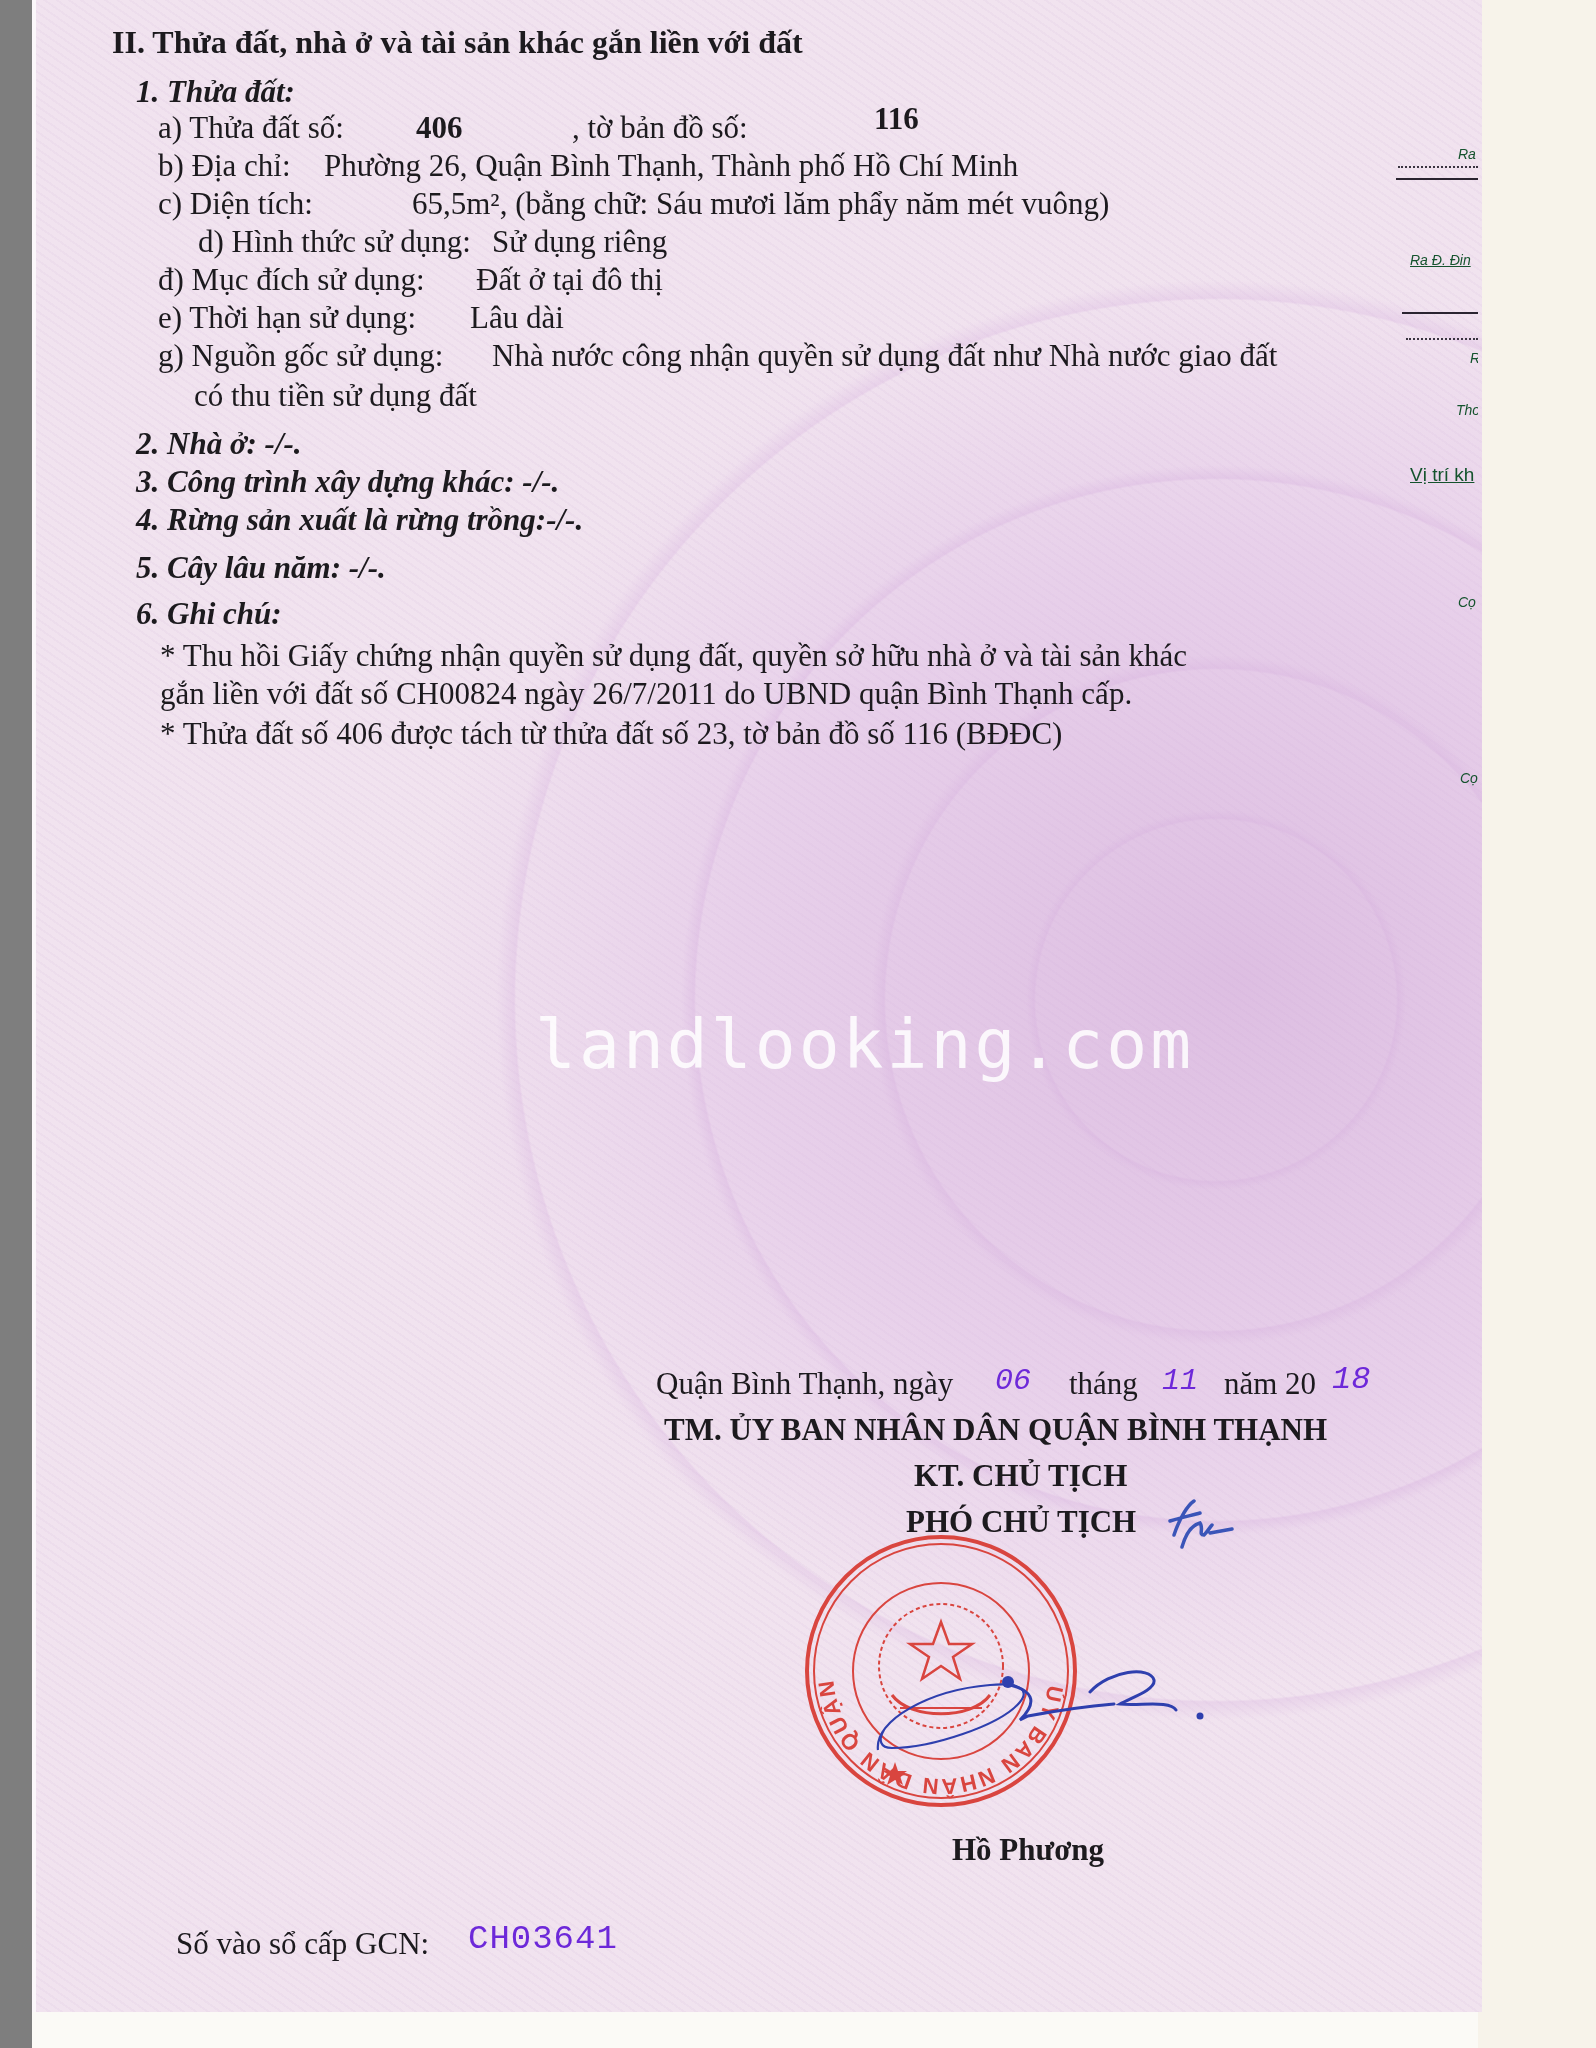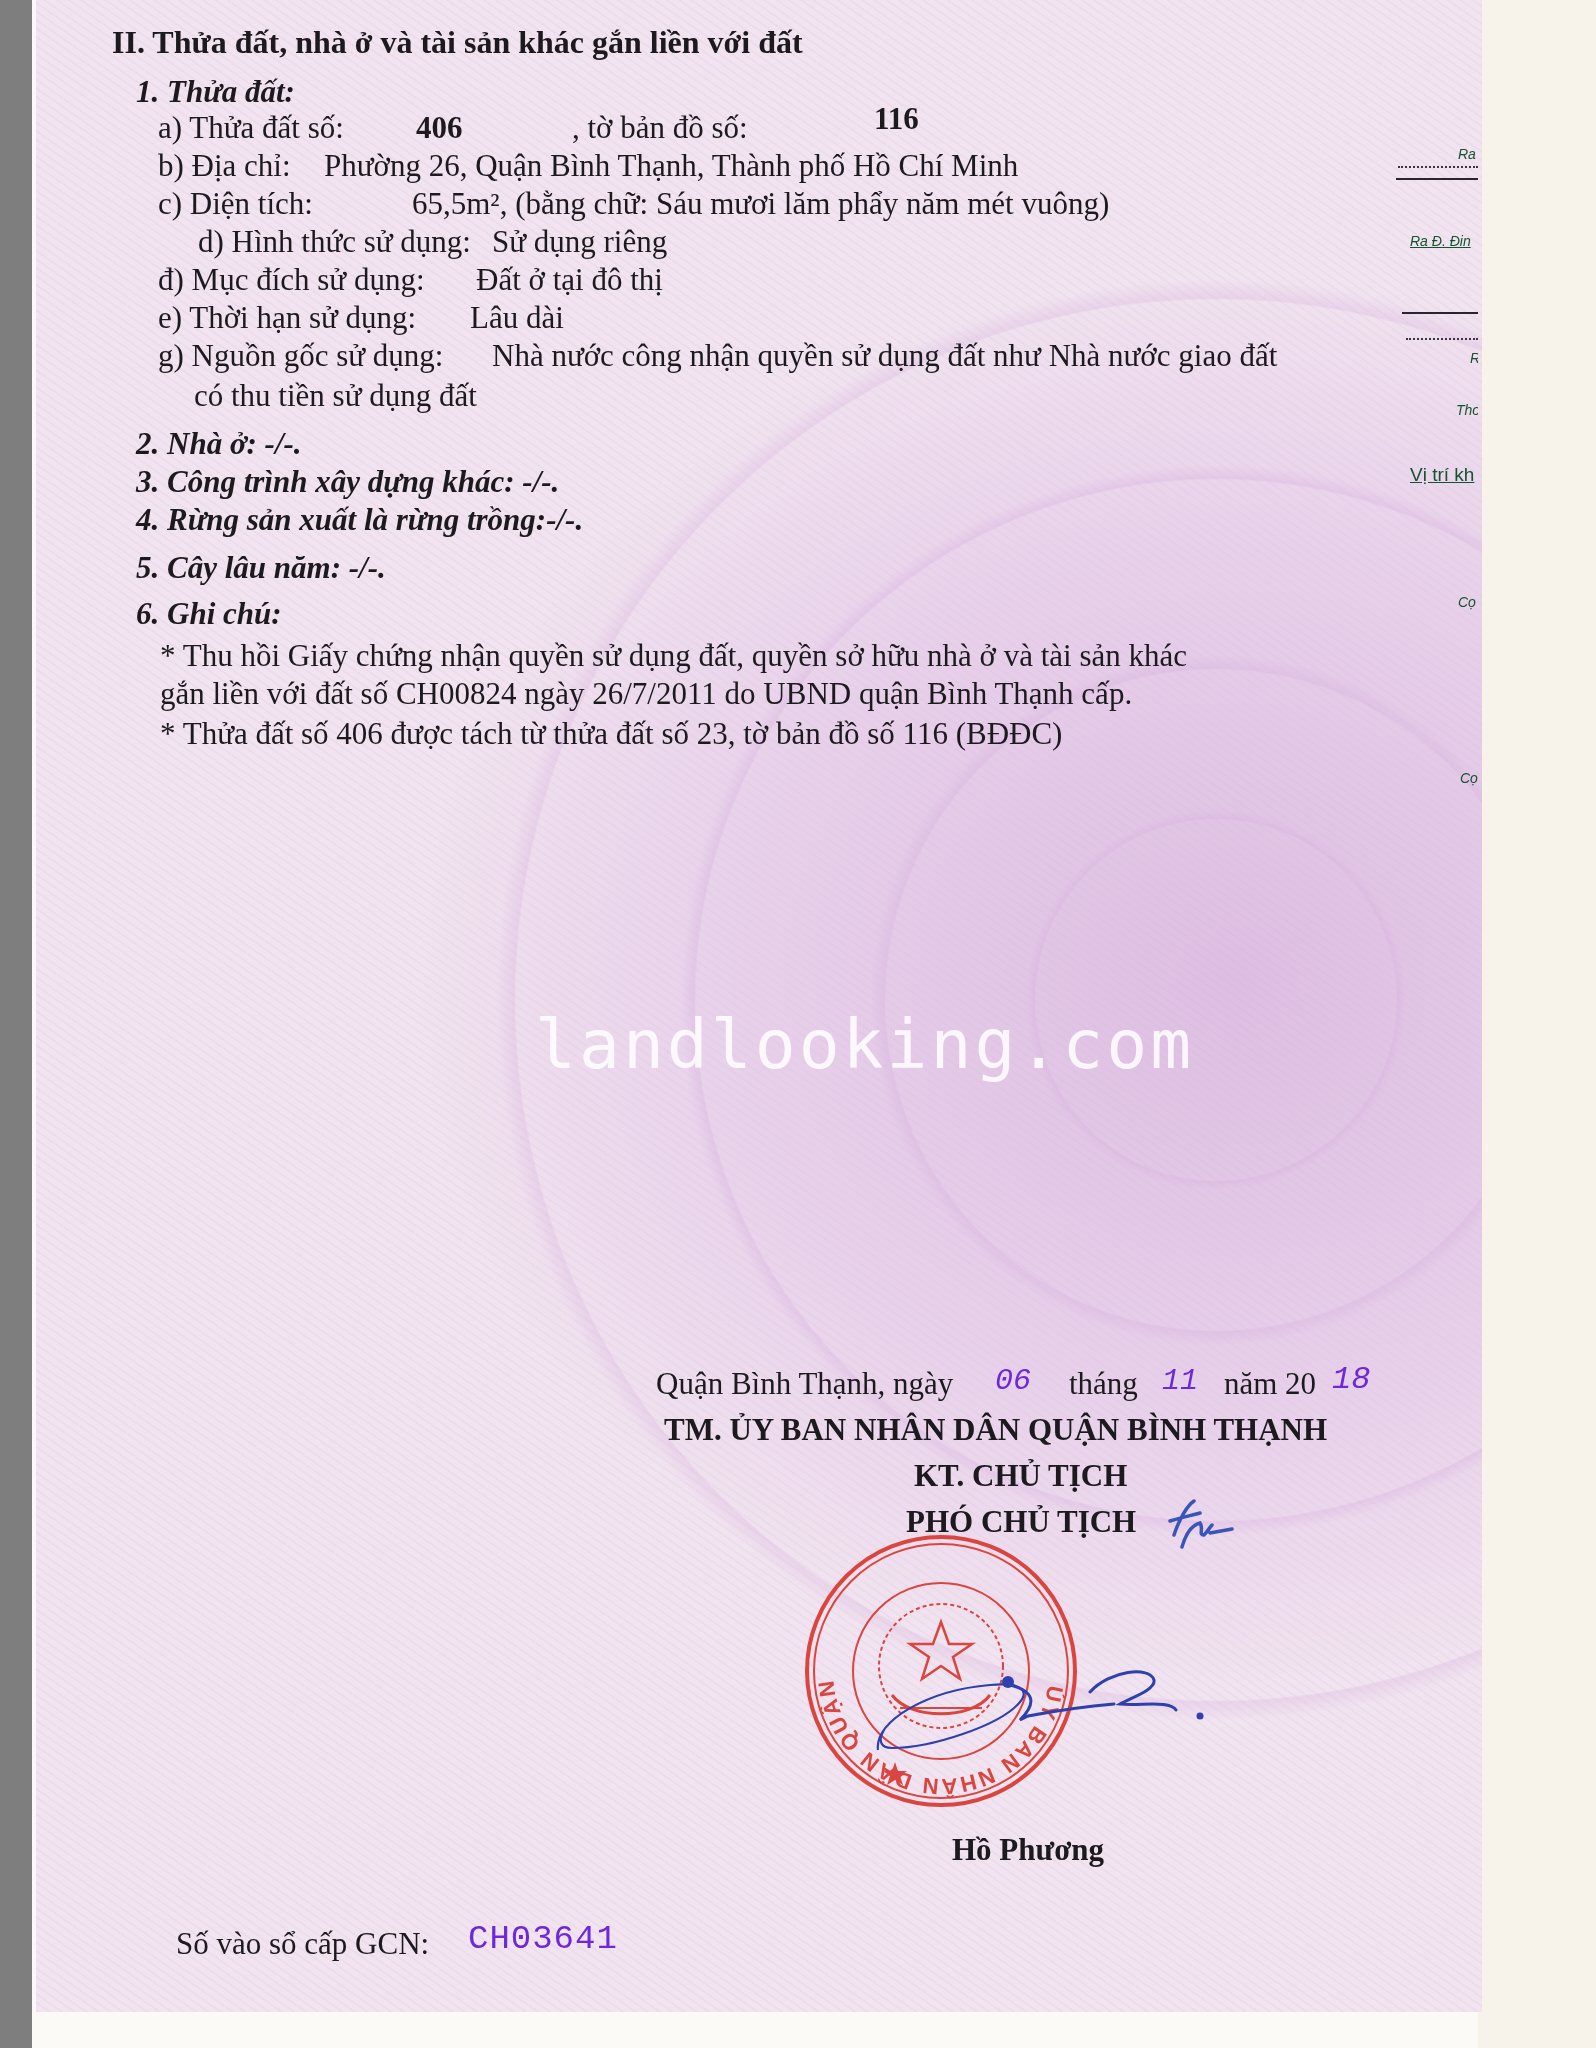--- a/index.html
+++ b/index.html
@@ -69,21 +69,21 @@
 <div class="t bi" style="left:136px;top:552px;">5. Cây lâu năm:  -/-.</div>
 
 <div class="t bi" style="left:136px;top:598px;">6. Ghi chú:</div>
 <div class="t" style="left:160px;top:640px;">* Thu hồi Giấy chứng nhận quyền sử dụng đất, quyền sở hữu nhà ở và tài sản khác</div>
 <div class="t" style="left:160px;top:678px;">gắn liền với đất số CH00824 ngày 26/7/2011 do UBND quận Bình Thạnh cấp.</div>
 <div class="t" style="left:160px;top:718px;text-align:right;">* Thửa đất số 406 được tách từ thửa đất số 23, tờ bản đồ số 116 (BĐĐC)</div>
 
 <div class="right-label" style="left:1458px;top:146px;width:20px;">Ra</div>
 <div class="dots" style="left:1398px;top:166px;width:80px;"></div>
 <div class="rule" style="left:1396px;top:178px;width:82px;"></div>
-<div class="right-label" style="left:1410px;top:233px;width:68px;text-decoration:underline;">Ra Đ. Đin</div>
+<div class="right-label" style="left:1410px;top:252px;width:68px;text-decoration:underline;">Ra Đ. Đin</div>
 <div class="rule" style="left:1402px;top:312px;width:76px;"></div>
 <div class="dots" style="left:1406px;top:338px;width:72px;"></div>
 <div class="right-label" style="left:1470px;top:350px;width:8px;">R</div>
 <div class="right-label" style="left:1456px;top:402px;width:22px;">Thơ</div>
 <div class="right-label" style="left:1410px;top:464px;width:68px;font-size:19px;font-style:normal;text-decoration:underline;">Vị trí kh</div>
 <div class="right-label" style="left:1458px;top:594px;width:20px;">Cọ</div>
 <div class="right-label" style="left:1460px;top:770px;width:18px;">Cọ</div>
 
 <div class="watermark">landlooking.com</div>
 

